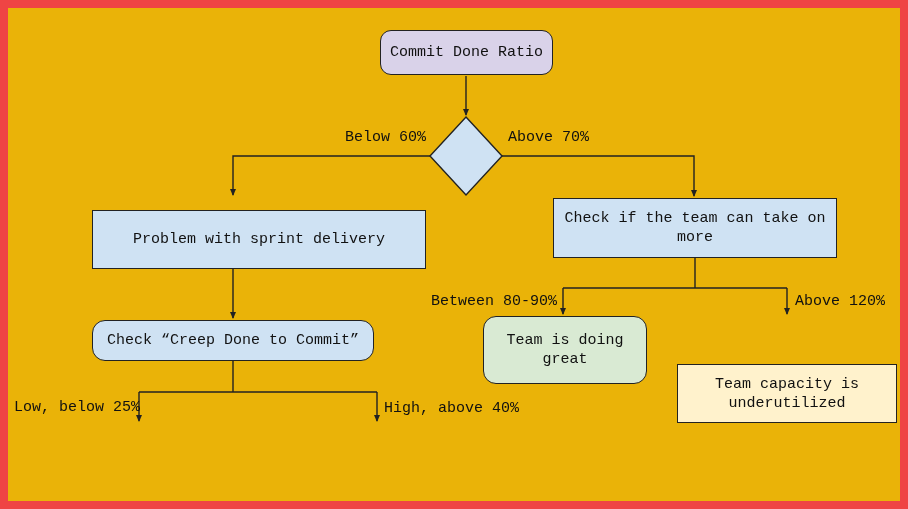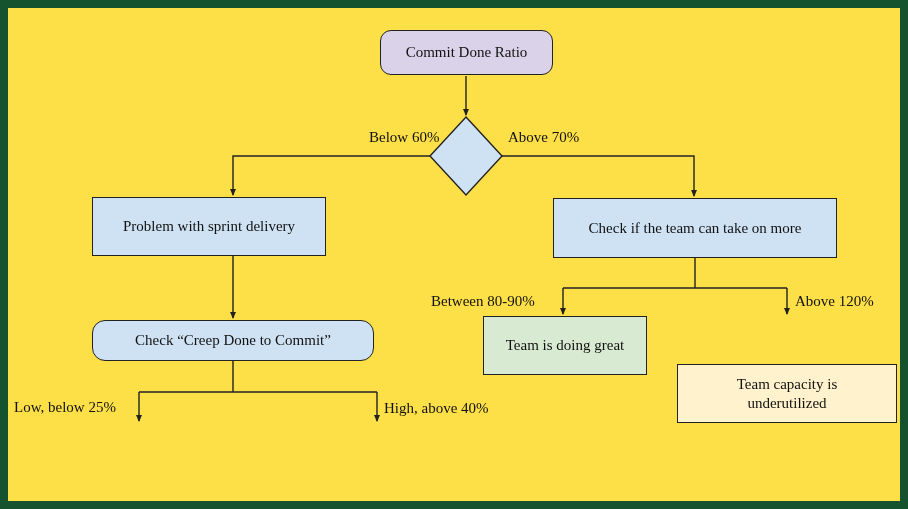--- a/index.html
+++ b/index.html
@@ -1,22 +1,22 @@
 <!DOCTYPE html>
 <html><head>
 <meta charset="utf-8">
 <style>
   html,body{margin:0;padding:0;background:#ffffff;}
   #frame{
     position:relative;
     width:908px;height:509px;
     box-sizing:border-box;
-    border:8px solid #14532d;
-    background:#fde047;
-    font-family:Liberation Serif, serif;
+    border:8px solid #ef4444;
+    background:#eab308;
+    font-family:Liberation Mono, monospace;
     overflow:hidden;
   }
   #edges{position:absolute;left:-8px;top:-8px;width:908px;height:509px;}
   .node{
     position:absolute;
     display:flex;align-items:center;justify-content:center;
     text-align:center;
     box-sizing:border-box;
     border:1.4px solid #222222;
     font-size:15px;line-height:19px;color:#111111;
@@ -61,41 +61,41 @@
     <path d="M377 392 V421" stroke="#222222" stroke-width="1.4" fill="none" marker-end="url(#arrow)"></path>
 
     <path d="M695 258 V288" stroke="#222222" stroke-width="1.4" fill="none"></path>
     <path d="M563 288 H787" stroke="#222222" stroke-width="1.4" fill="none"></path>
     <path d="M563 288 V314" stroke="#222222" stroke-width="1.4" fill="none" marker-end="url(#arrow)"></path>
     <path d="M787 288 V314" stroke="#222222" stroke-width="1.4" fill="none" marker-end="url(#arrow)"></path>
   </svg>
 
   <div class="node start" style="left:372px;top:22px;width:173px;height:45px;">Commit Done Ratio</div>
 
-  <div class="node process" style="left:84px;top:189px;width:234px;height:59px;">Problem with sprint delivery</div>
+  <div class="node process" style="left:84px;top:202px;width:334px;height:59px;">Problem with sprint delivery</div>
 
   <div class="node process" style="left:545px;top:190px;width:284px;height:60px;">
     <span>
       <span class="line">Check if the team can take on more</span>
     </span>
   </div>
 
   <div class="node process-round" style="left:84px;top:312px;width:282px;height:41px;">Check “Creep Done to Commit”</div>
 
 
 
-  <div class="node good" style="left:475px;top:308px;width:164px;height:59px;">Team is doing great</div>
+  <div class="node good" style="left:475px;top:308px;width:164px;height:68px;border-radius:13px;">Team is doing great</div>
 
   <div class="node info" style="left:669px;top:308px;width:220px;height:59px;">
     <span>
       <span class="line">Team capacity is</span>
       <span class="line">underutilized</span>
     </span>
   </div>
 
-  <div class="edge-label" style="left:337px;top:121px;margin-left:24px;">Below 60%</div>
+  <div class="edge-label" style="left:337px;top:121px;">Below 60%</div>
   <div class="edge-label" style="left:500px;top:121px;">Above 70%</div>
   <div class="edge-label" style="left:6px;top:391px;">Low, below 25%</div>
   <div class="edge-label" style="left:376px;top:392px;">High, above 40%</div>
   <div class="edge-label" style="left:423px;top:285px;">Between 80-90%</div>
   <div class="edge-label" style="left:787px;top:285px;">Above 120%</div>
 
 </div>
 
 </body></html>

